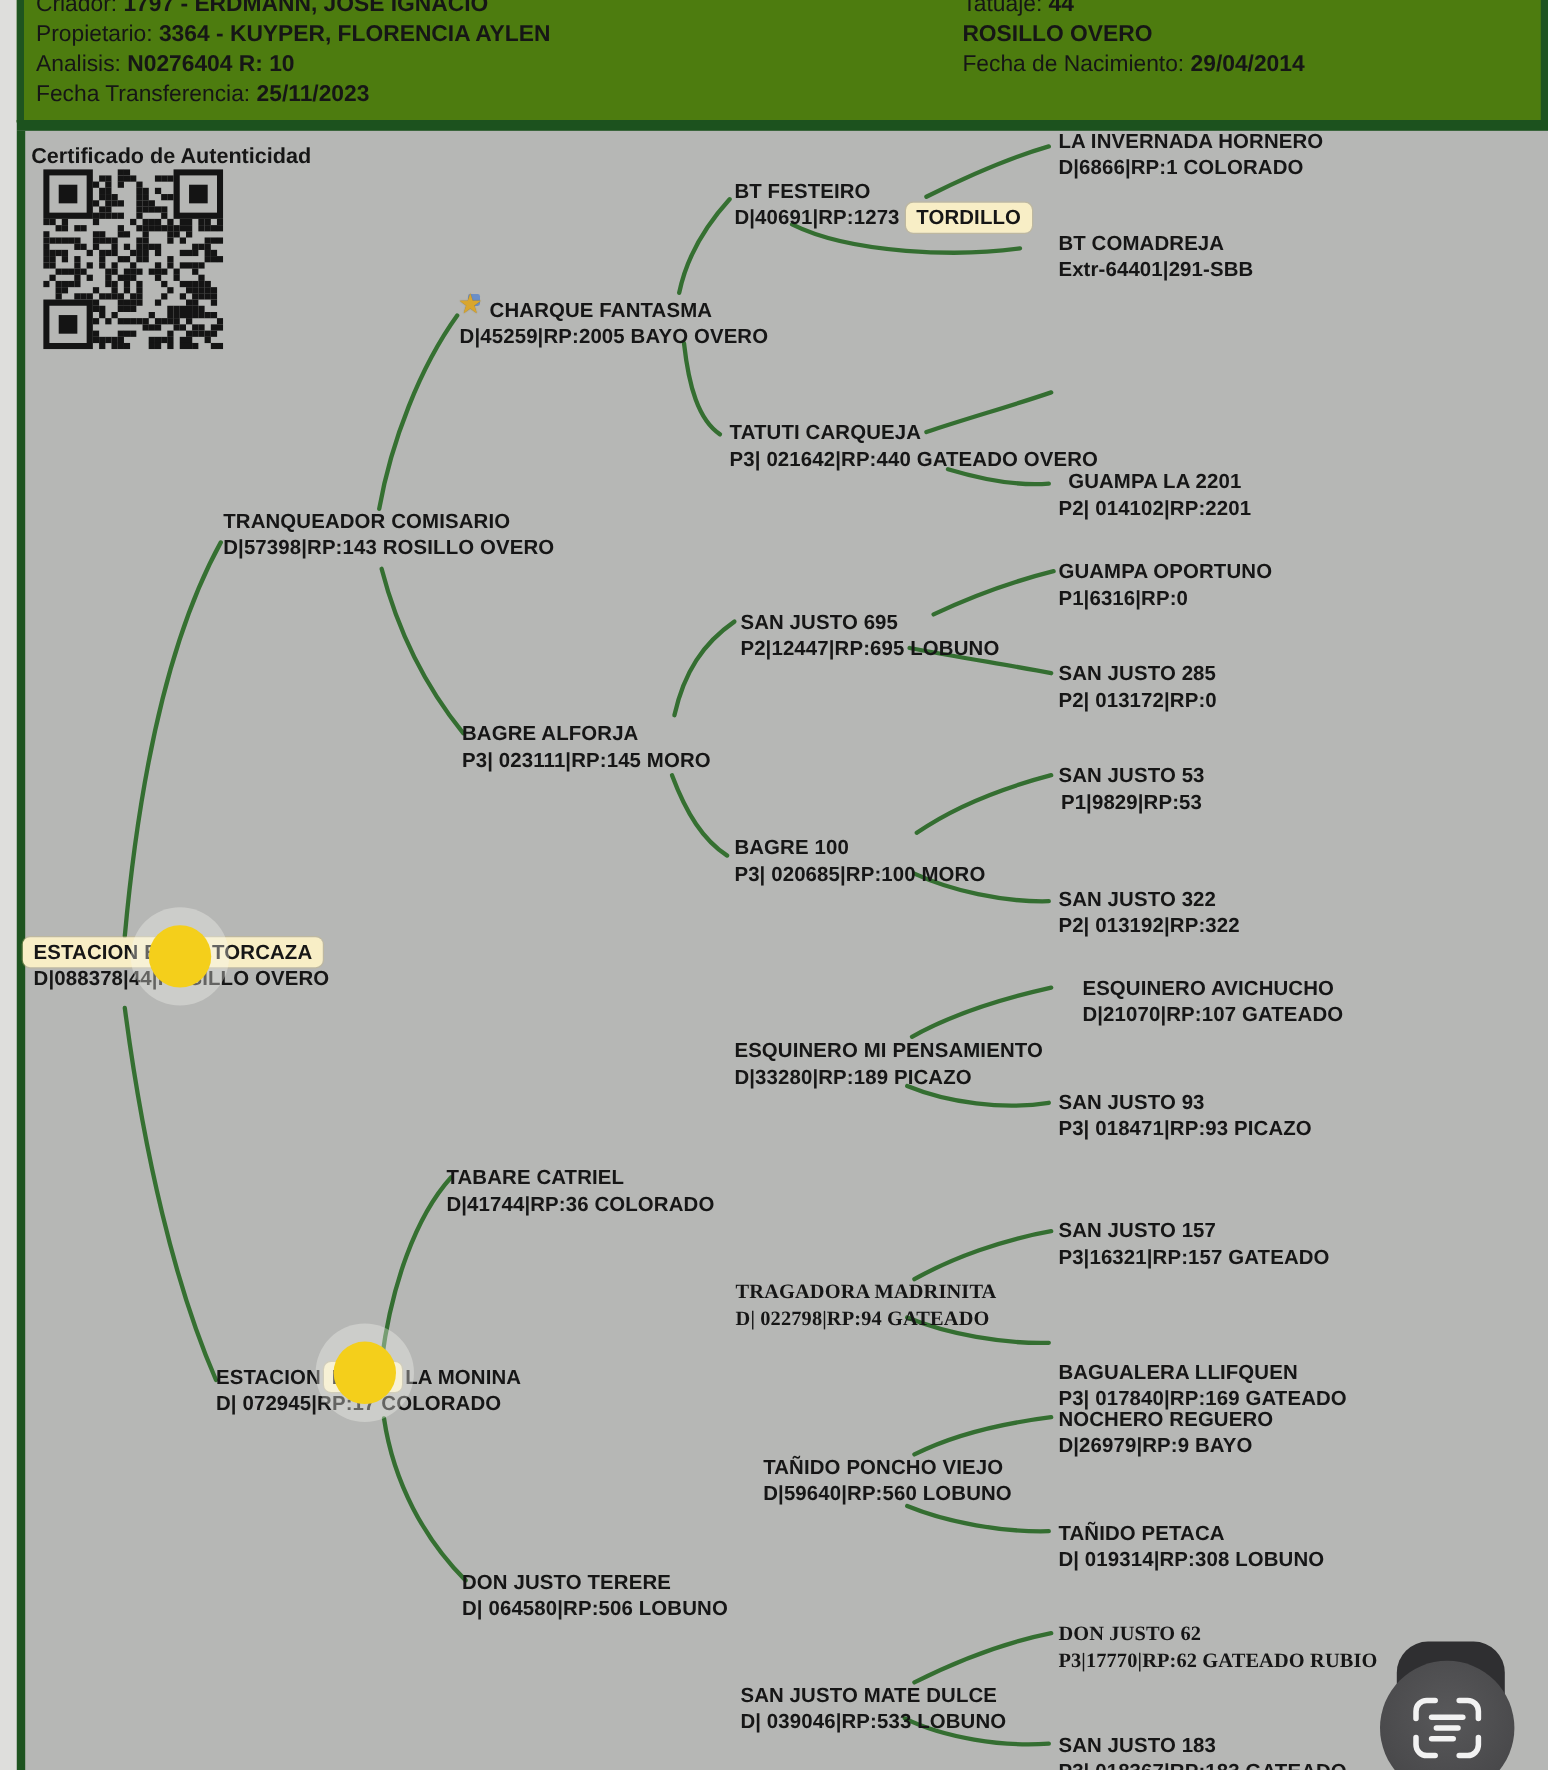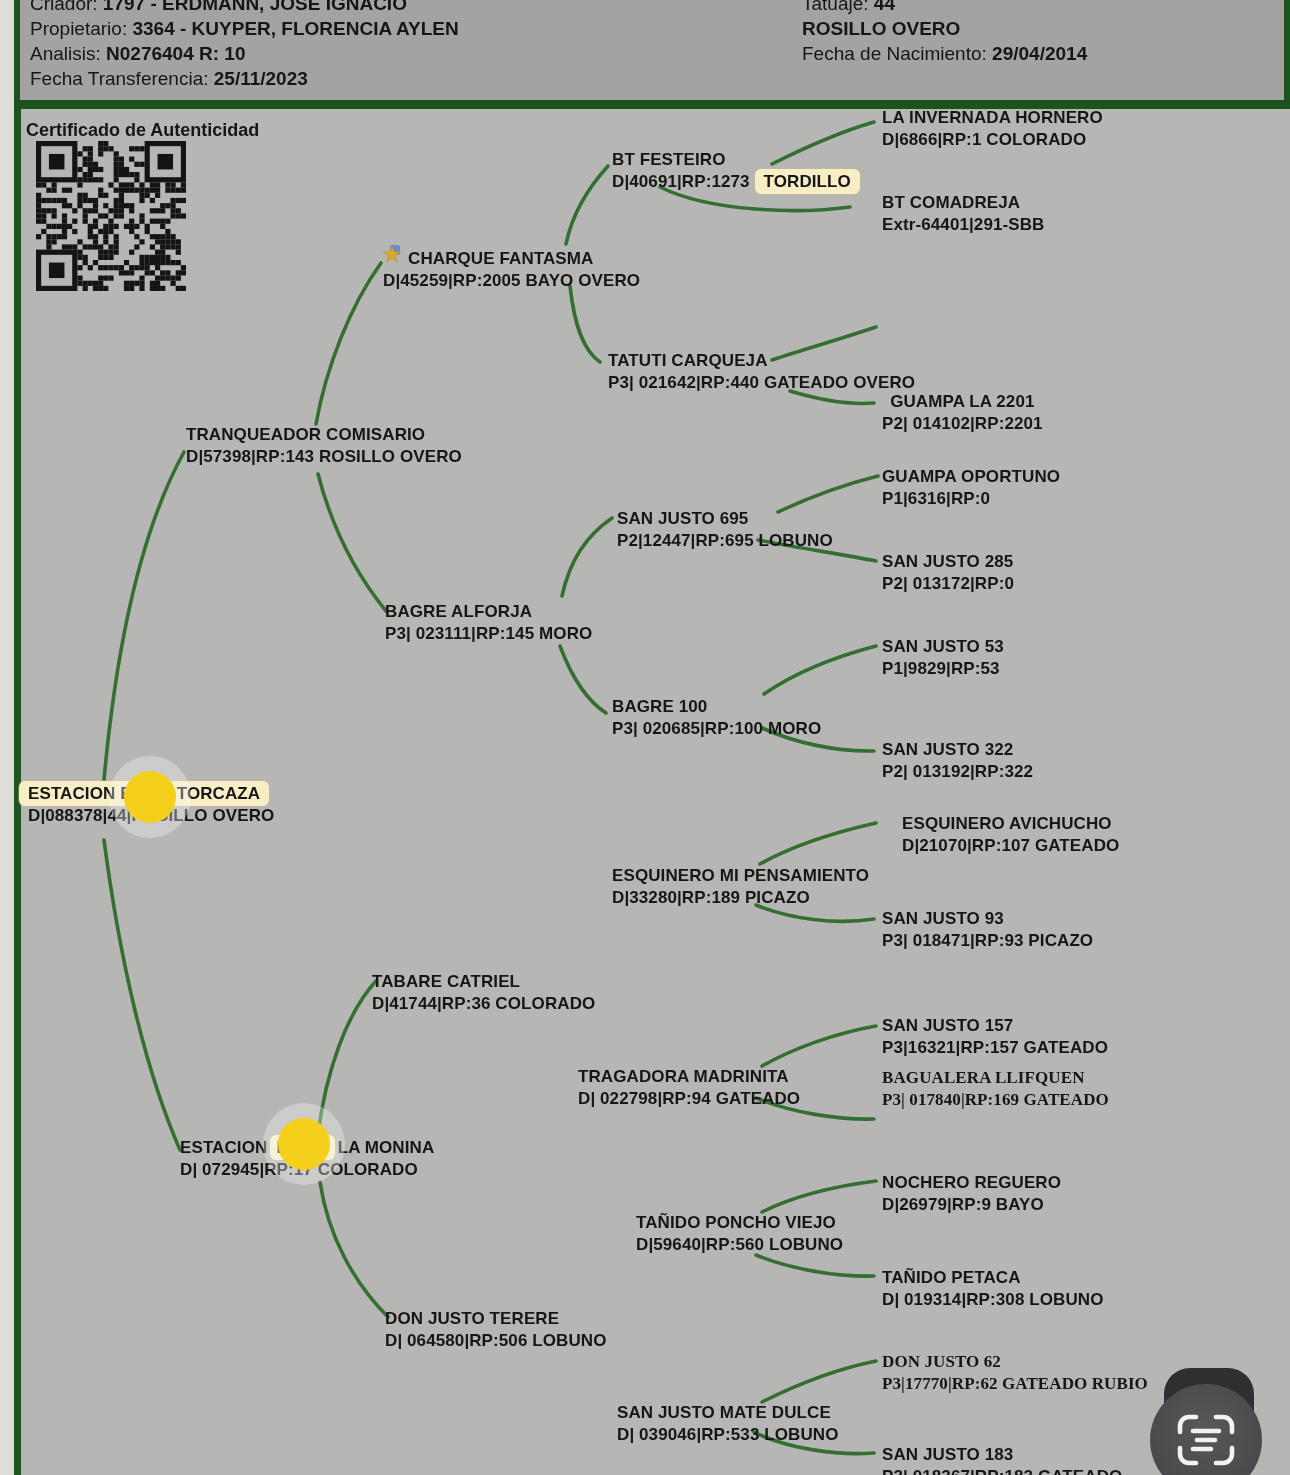--- a/index.html
+++ b/index.html
@@ -1,20 +1,20 @@
 <!DOCTYPE html>
 <html><head>
 <meta charset="utf-8">
 <style>
   html,body{margin:0;padding:0;background:#e6e6e6;}
   .screen{position:relative;width:1290px;height:1475px;overflow:hidden;
           background:#b6b7b5;font-family:"Liberation Sans",sans-serif;color:#161616;}
   .left-gutter{position:absolute;left:0;top:0;width:14px;height:100%;background:#dededc;}
   
-  .header{position:absolute;left:14px;top:0;right:0;height:100px;background:#a3a3a3;
+  .header{position:absolute;left:14px;top:0;right:0;height:100px;background:#4d7c0f;
           border-left:6px solid #1e5420;border-right:6px solid #1e5420;border-bottom:2px solid #1e5420;
           overflow:hidden;}
   .hrow{font-size:19px;line-height:25px;white-space:nowrap;}
   .hcol-left{position:absolute;left:10px;top:-9px;}
   .hcol-right{position:absolute;left:782px;top:-9px;}
   .hrow b{font-weight:bold;}
   .green-band{position:absolute;left:14px;top:100px;right:0;height:9px;background:#1c521e;}
   .main-left-border{position:absolute;left:14px;top:109px;width:7px;bottom:0;background:#1e5420;}
   
   .cert-title{position:absolute;left:26px;top:120px;font-size:18px;font-weight:bold;}
@@ -27,25 +27,25 @@
   .hl-emma{padding:3px 6px;margin:0 3px;}
   .root-hl{margin-left:-9px;}
   .medal{position:relative;display:inline-block;width:25px;height:21px;vertical-align:-3px;}
   .medal .ribbon{position:absolute;left:7px;top:-1px;width:10px;height:10px;background:#6a8fc8;border-radius:2px;}
   .medal .star{position:absolute;left:0;top:-3px;font-size:20px;color:#d9a62e;text-shadow:0 0 1px #8a6a1a;}
   
   .n0{left:28px;top:783px;}   .n1{left:186px;top:424px;}  .n2{left:180px;top:1137px;}
   .n3{left:383px;top:246px;}  .n4{left:385px;top:601px;}  .n5{left:372px;top:971px;}
   .n6{left:385px;top:1308px;} .n7{left:612px;top:149px;}  .n8{left:608px;top:350px;}
   .n9{left:617px;top:508px;}  .n10{left:612px;top:696px;} .n11{left:612px;top:865px;}
-  .n12{left:578px;top:1066px;}.n13{left:612px;top:1212px;margin-left:24px;}.n14{left:617px;top:1402px;}
+  .n12{left:613px;top:1066px;font-family:Liberation Serif, serif;}.n13{left:612px;top:1212px;margin-left:24px;}.n14{left:617px;top:1402px;}
   .n15{left:882px;top:107px;} .n16{left:882px;top:192px;} .n17{left:882px;top:307px;}
   .n18{left:882px;top:391px;text-align:center;} .n19{left:882px;top:466px;} .n20{left:882px;top:551px;}
-  .n21{left:882px;top:636px;} .n22{left:882px;top:739px;} .n23{left:902px;top:813px;}
-  .n24{left:882px;top:908px;} .n25{left:882px;top:1015px;}.n26{left:882px;top:1067px;font-family:Liberation Serif, serif;}
+  .n21{left:882px;top:636px;text-align:center;} .n22{left:882px;top:739px;} .n23{left:902px;top:813px;}
+  .n24{left:882px;top:908px;} .n25{left:882px;top:1015px;}.n26{left:882px;top:1133px;}
   .n27{left:882px;top:1172px;}.n28{left:882px;top:1267px;}.n29{left:882px;top:1351px;font-family:Liberation Serif, serif;}
   .n30{left:882px;top:1444px;}
   
   .touch{position:absolute;width:52px;height:52px;border-radius:50%;background:#f4cf1b;
          box-shadow:0 0 0 15px rgba(246,246,240,.35);z-index:4;}
   .t1{left:124px;top:771px;}
   .t2{left:278px;top:1118px;}
   
   .fab-back{position:absolute;left:1164px;top:1368px;width:90px;height:78px;background:#2f2f31;
             border-radius:26px;z-index:5;}

